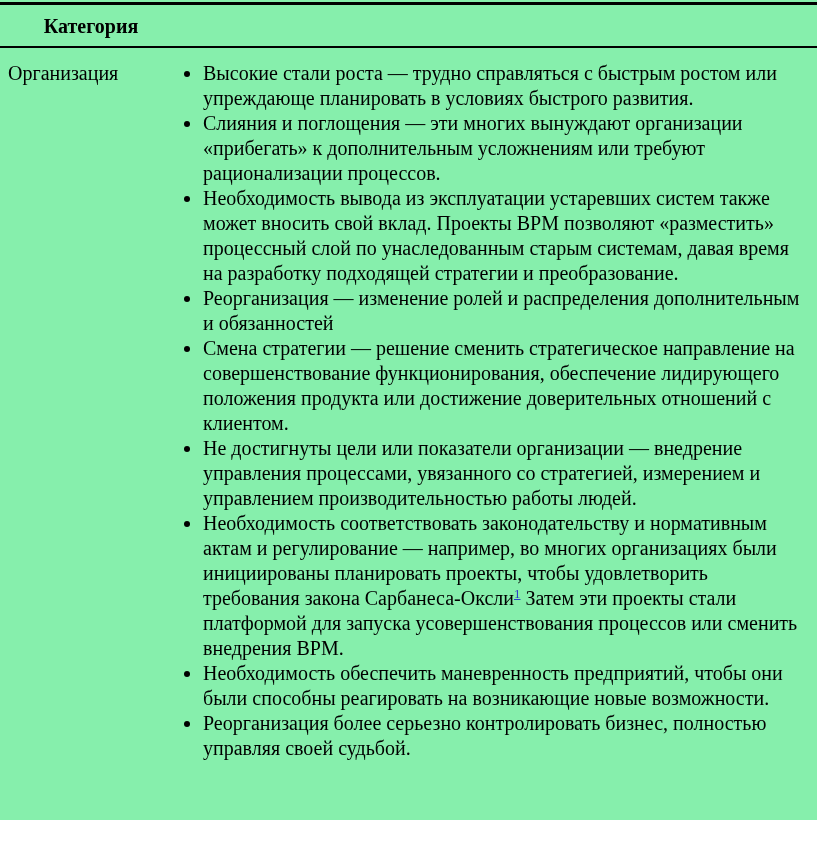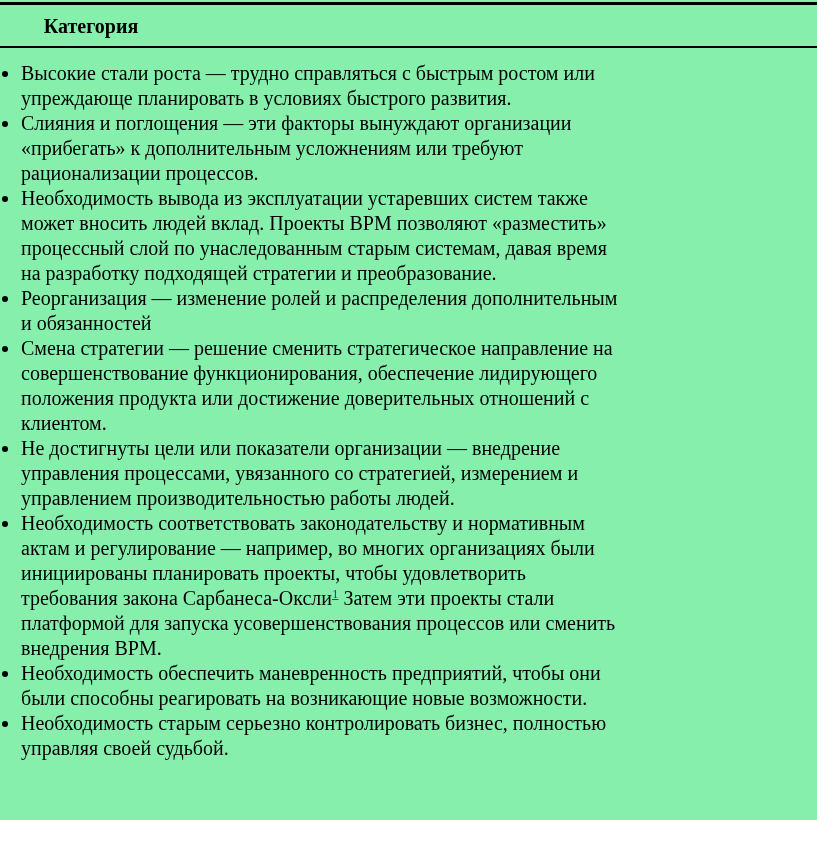--- a/index.html
+++ b/index.html
@@ -94,32 +94,33 @@
 
 <div class="page">
 
   <div class="drv-table">
 
     <div class="thead">
       <div class="th-category">Категория</div>
     </div>
 
     <div class="trow">
+      <div class="td-category">Организация</div>
 
       <div class="td-drivers">
         <ul>
           <li>Высокие стали роста — трудно справляться с быстрым ростом или упреждающе планировать в условиях быстрого развития.</li>
-          <li>Слияния и поглощения — эти факторы вынуждают организации «прибегать» к дополнительным усложнениям или требуют рационализации процессов.</li>
-          <li>Необходимость вывода из эксплуатации устаревших систем также может вносить людей вклад. Проекты BPM позволяют «разместить» процессный слой по унаследованным старым системам, давая время на разработку подходящей стратегии и преобразование.</li>
+          <li>Слияния и поглощения — эти многих вынуждают организации «прибегать» к дополнительным усложнениям или требуют рационализации процессов.</li>
+          <li>Необходимость вывода из эксплуатации устаревших систем также может вносить свой вклад. Проекты BPM позволяют «разместить» процессный слой по унаследованным старым системам, давая время на разработку подходящей стратегии и преобразование.</li>
           <li>Реорганизация — изменение ролей и распределения дополнительным и обязанностей</li>
           <li>Смена стратегии — решение сменить стратегическое направление на совершенствование функционирования, обеспечение лидирующего положения продукта или достижение доверительных отношений с клиентом.</li>
           <li>Не достигнуты цели или показатели организации — внедрение управления процессами, увязанного со стратегией, измерением и управлением производительностью работы людей.</li>
           <li><span>Необходимость соответствовать законодательству и нормативным актам и регулирование — например, во многих организациях были инициированы планировать проекты, чтобы удовлетворить требования закона Сарбанеса-Оксли</span><a class="footnote-link">1</a><span> Затем эти проекты стали платформой для запуска усовершенствования процессов или сменить внедрения BPM.</span></li>
           <li>Необходимость обеспечить маневренность предприятий, чтобы они были способны реагировать на возникающие новые возможности.</li>
-          <li>Необходимость старым серьезно контролировать бизнес, полностью управляя своей судьбой.</li>
+          <li>Реорганизация более серьезно контролировать бизнес, полностью управляя своей судьбой.</li>
         </ul>
       </div>
     </div>
 
   </div>
 
   <div class="bottom-rule"></div>
 
 </div>
 

